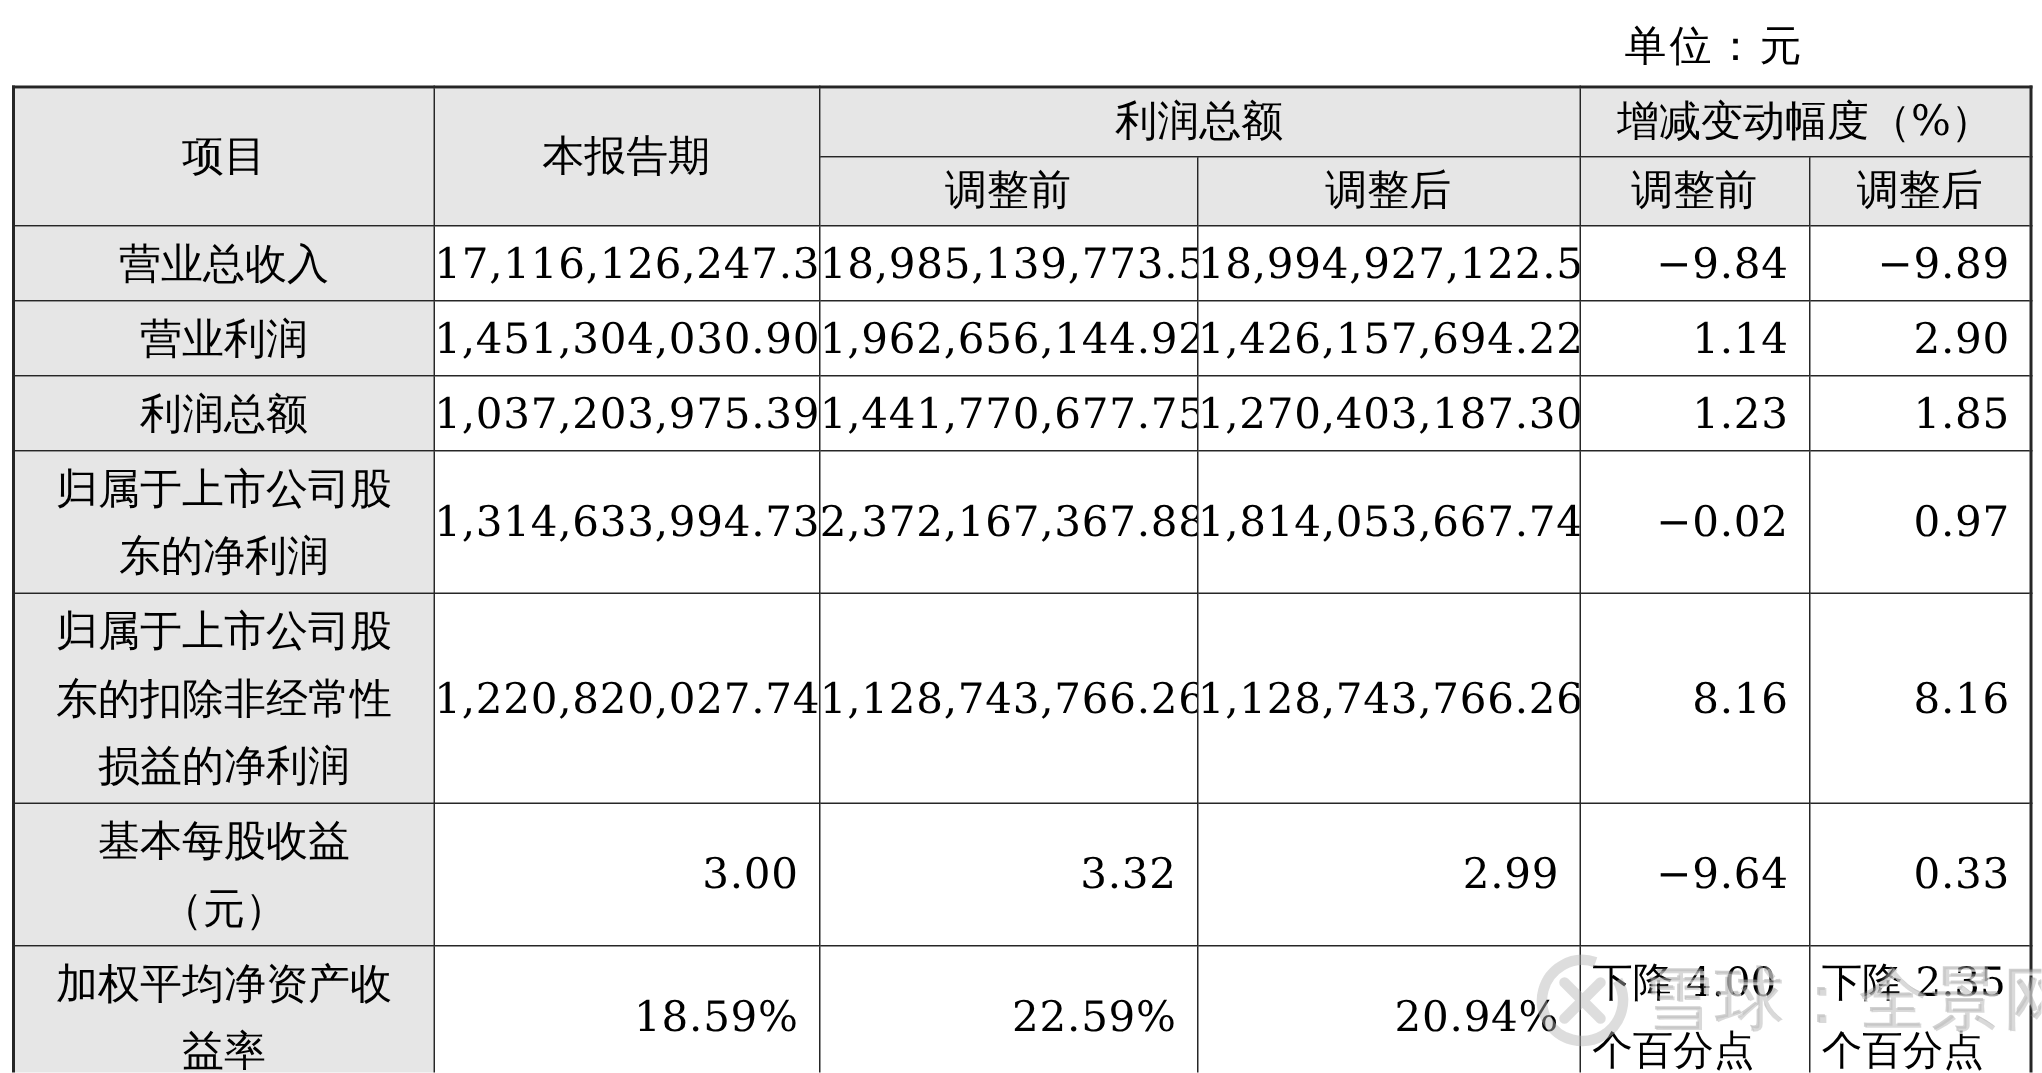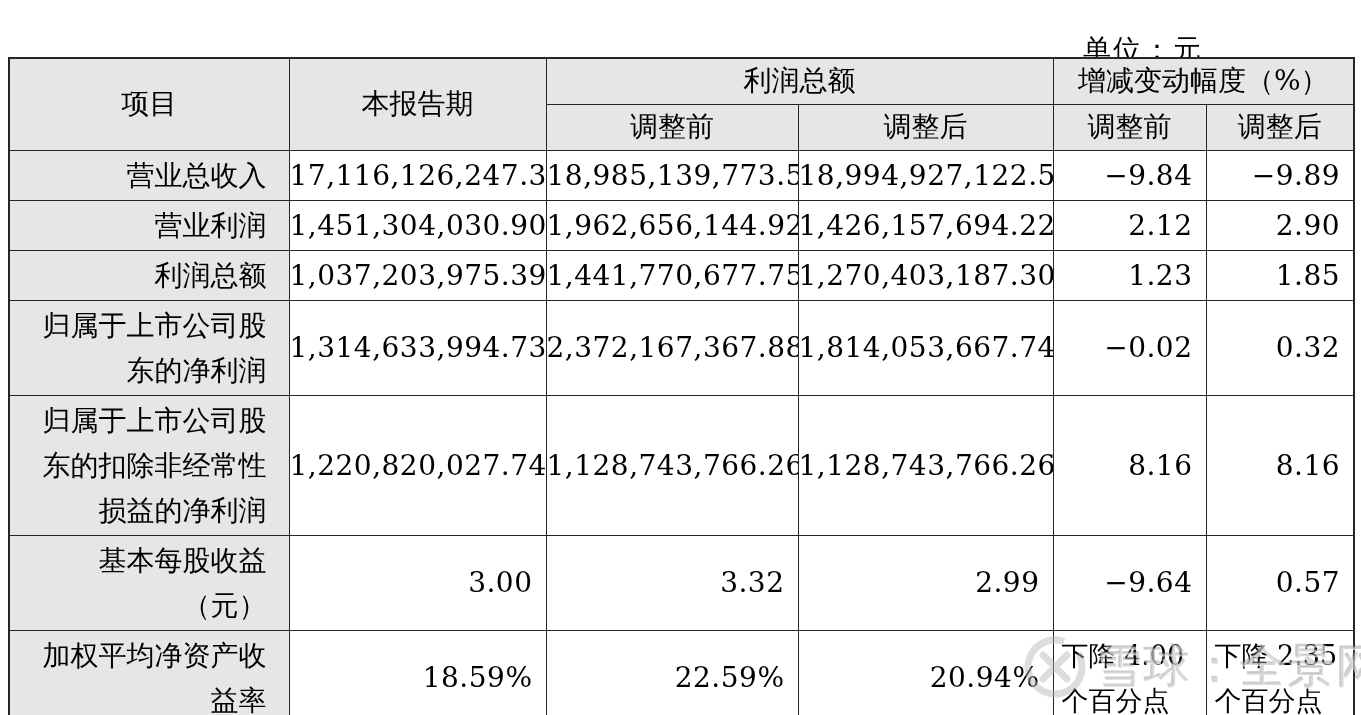--- a/index.html
+++ b/index.html
@@ -1,34 +1,34 @@
 <!DOCTYPE html>
 <html><head>
 <meta charset="utf-8">
 <style>
   html,body{margin:0;padding:0;}
   body{
     width:1361px;height:715px;background:#ffffff;position:relative;overflow:hidden;
     font-family:"DejaVu Serif","Liberation Serif",serif;color:#000;
   }
   .unit-label{
-    position:absolute;top:12px;left:1083px;font-size:28px;letter-spacing:2px;margin-top:19px;
+    position:absolute;top:12px;left:1083px;font-size:28px;letter-spacing:2px;
   }
   .tbl-wrap{position:absolute;top:57px;left:8px;}
   table{
     border-collapse:collapse;table-layout:fixed;width:1345px;
     border:2px solid #262626;
   }
   th,td{
     border:1px solid #262626;font-size:28px;font-weight:normal;
     padding:0;overflow:hidden;vertical-align:middle;
   }
   th{background:#e6e6e6;text-align:center;line-height:44px;}
   td.label-cell{
-    background:#e6e6e6;text-align:right;padding:2px 22px;line-height:45px;margin-left:28px;
+    background:#e6e6e6;text-align:center;padding:2px 22px;line-height:45px;margin-left:28px;
   }
   td.num-cell{
     background:#ffffff;text-align:right;padding-right:13px;letter-spacing:0.5px;
   }
   td.wrap-cell{
     background:#ffffff;text-align:left;padding-left:8px;padding-right:4px;
     white-space:pre-line;line-height:45px;font-size:27px;
   }
   .watermark{
     position:absolute;top:634px;left:1022px;display:flex;align-items:center;
@@ -77,54 +77,54 @@
         <td class="num-cell">18,985,139,773.56</td>
         <td class="num-cell">18,994,927,122.54</td>
         <td class="num-cell">−9.84</td>
         <td class="num-cell">−9.89</td>
       </tr>
       <tr style="height:47px">
         <td class="label-cell">营业利润</td>
         <td class="num-cell">1,451,304,030.90</td>
         <td class="num-cell">1,962,656,144.92</td>
         <td class="num-cell">1,426,157,694.22</td>
-        <td class="num-cell">2.12</td>
+        <td class="num-cell">1.14</td>
         <td class="num-cell">2.90</td>
       </tr>
       <tr style="height:47px">
         <td class="label-cell">利润总额</td>
         <td class="num-cell">1,037,203,975.39</td>
         <td class="num-cell">1,441,770,677.75</td>
         <td class="num-cell">1,270,403,187.30</td>
         <td class="num-cell">1.23</td>
         <td class="num-cell">1.85</td>
       </tr>
       <tr style="height:93px">
         <td class="label-cell">归属于上市公司股东的净利润</td>
         <td class="num-cell">1,314,633,994.73</td>
         <td class="num-cell">2,372,167,367.88</td>
         <td class="num-cell">1,814,053,667.74</td>
         <td class="num-cell">−0.02</td>
-        <td class="num-cell">0.32</td>
+        <td class="num-cell">0.97</td>
       </tr>
       <tr style="height:139px">
         <td class="label-cell">归属于上市公司股东的扣除非经常性损益的净利润</td>
         <td class="num-cell">1,220,820,027.74</td>
         <td class="num-cell">1,128,743,766.26</td>
         <td class="num-cell">1,128,743,766.26</td>
         <td class="num-cell">8.16</td>
         <td class="num-cell">8.16</td>
       </tr>
       <tr style="height:95px">
         <td class="label-cell">基本每股收益（元）</td>
         <td class="num-cell">3.00</td>
         <td class="num-cell">3.32</td>
         <td class="num-cell">2.99</td>
         <td class="num-cell">−9.64</td>
-        <td class="num-cell">0.57</td>
+        <td class="num-cell">0.33</td>
       </tr>
       <tr style="height:91px">
         <td class="label-cell">加权平均净资产收益率</td>
         <td class="num-cell">18.59%</td>
         <td class="num-cell">22.59%</td>
         <td class="num-cell">20.94%</td>
         <td class="wrap-cell">下降 4.00
 个百分点</td>
         <td class="wrap-cell">下降 2.35
 个百分点</td>

